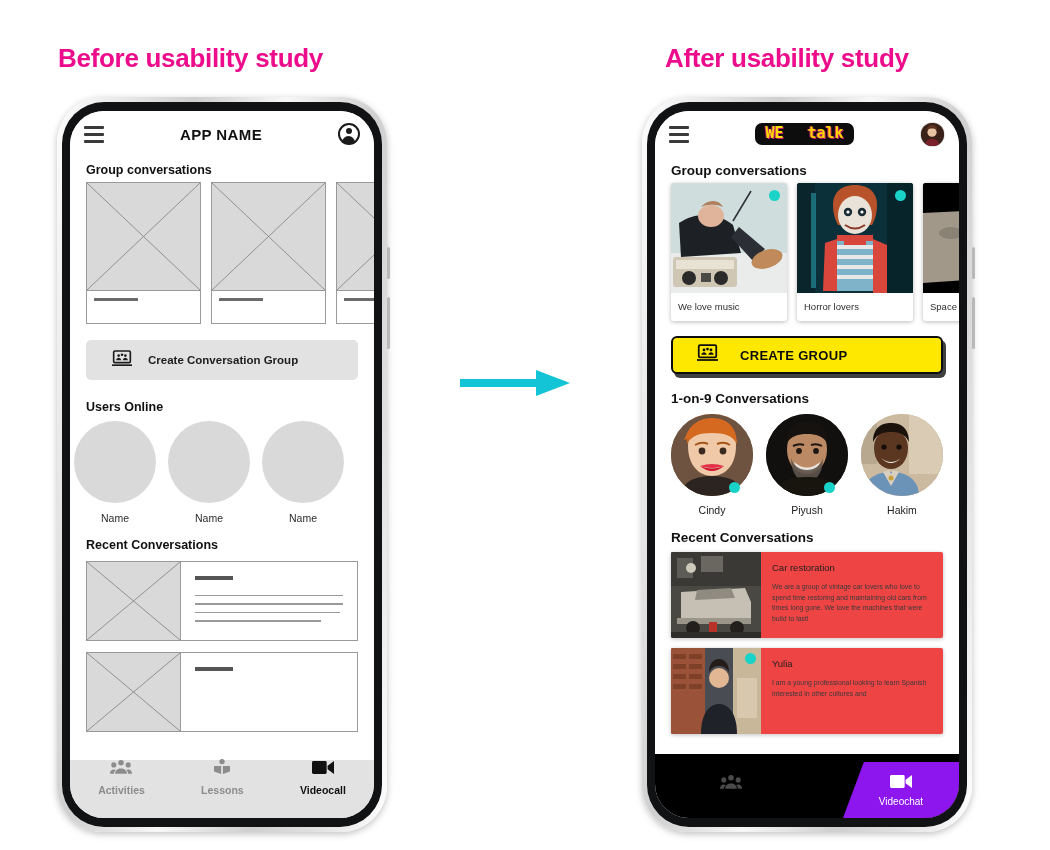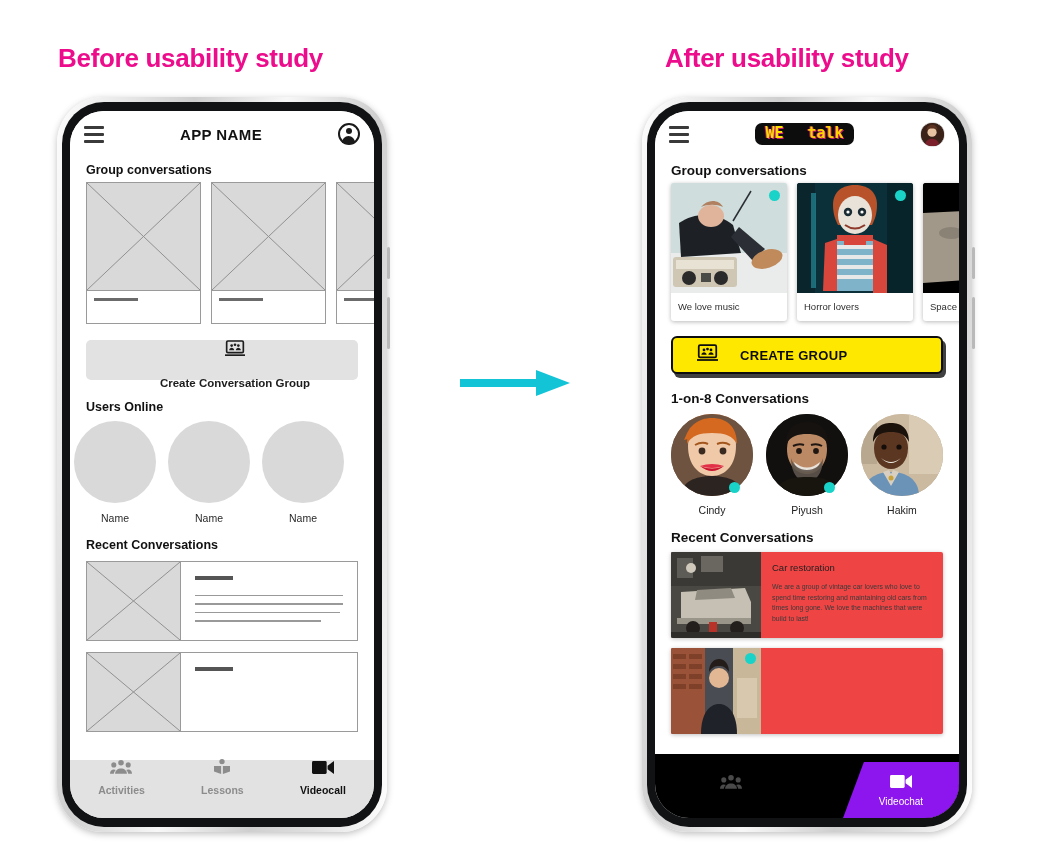--- a/index.html
+++ b/index.html
@@ -95,21 +95,21 @@
   }
   .wf-img {
     height: 108px; background:#d9d9d9; position:relative; border-bottom:1px solid #9a9a9a;
   }
   .wf-img svg { position:absolute; inset:0; width:100%; height:100%; }
   .wf-cap { height:32px; display:flex; align-items:flex-start; padding:7px 0 0 7px;}
   .wf-cap i { display:block; width:44px; height:3px; background:#6b6b6b; }
 
   .wf-btn {
     margin: 16px 16px 0 16px; height: 40px; background:#e2e2e2; border-radius:5px;
-    display:flex; align-items:center; gap:16px; padding-left:26px;flex-direction:column;
+    display:flex; align-items:center; gap:16px; padding-left:26px;
   }
   .wf-btn-label { font-size:11.5px; font-weight:bold; color:#1d1d1d; }
 
   .circles { display:flex; gap:12px; padding-left:4px; margin-top:2px; }
   .circ-item { width:82px; flex:0 0 82px; text-align:center; }
   .circ { width:82px; height:82px; border-radius:50%; background:#d9d9d9; }
   .circ-name { font-size:10.5px; color:#2a2a2a; margin-top:9px; }
 
   .wf-list { padding: 4px 16px 0 16px; }
   .wf-listitem {
@@ -482,21 +482,21 @@
               <circle cx="12" cy="5.5" r="1.6" fill="#0d0d0d"></circle>
               <circle cx="16" cy="6.5" r="1.6" fill="#0d0d0d"></circle>
               <path d="M5 12c0-2 1.6-3 3-3s3 1 3 3z" fill="#0d0d0d"></path>
               <path d="M13 12c0-2 1.6-3 3-3s3 1 3 3z" fill="#0d0d0d"></path>
               <rect x="0" y="17" width="24" height="2" fill="#0d0d0d"></rect>
             </svg>
           </span>
           <span class="btn-create-label">CREATE GROUP</span>
         </div>
 
-        <div class="hdr big" style="padding-top:17px;">1-on-8 Conversations</div>
+        <div class="hdr big" style="padding-top:17px;">1-on-9 Conversations</div>
         <div class="people-row">
 
           <div class="person" style="position: relative;">
             <div class="person-ph ph-cindy">
               <svg width="100%" height="100%" viewBox="0 0 82 82">
                 <rect width="82" height="82" fill="#6e5340"></rect>
                 <path d="M41 8 c16 0 24 11 24 24 c0 18-10 30-24 30 s-24-12-24-30 c0-13 8-24 24-24z" fill="#f0c9a8"></path>
                 <path d="M16 30 c0-18 11-26 25-26 s25 8 25 26 c-4-8-12-11-25-11 s-21 3-25 11z" fill="#d4691f"></path>
                 <path d="M13 26 q6-16 14-18 q-2 10 -6 16z" fill="#d4691f"></path>
                 <circle cx="31" cy="37" r="3.4" fill="#3a2a20"></circle>
@@ -595,20 +595,24 @@
                 </g>
                 <rect x="62" y="0" width="28" height="86" fill="#c9b79a"></rect>
                 <rect x="66" y="30" width="20" height="40" fill="#d8c8ad"></rect>
                 <rect x="34" y="0" width="28" height="86" fill="#4a4c53"></rect>
                 <circle cx="48" cy="30" r="10" fill="#e2b793"></circle>
                 <path d="M38 24 c0-9 5-13 10-13 s10 4 10 13 c-3-5-6-6-10-6 s-7 1-10 6z" fill="#231c18"></path>
                 <path d="M30 86 c0-20 8-30 18-30 s18 10 18 30z" fill="#1f2229"></path>
               </svg>
               <div class="dot-online"></div>
             </div>
+            <div class="conv-body">
+              <div class="conv-title">Yulia</div>
+              <div class="conv-desc">I am a young professional looking to learn Spanish interested in other cultures and</div>
+            </div>
           </div>
 
         </div>
 
         <div class="nav-right">
           <div class="nav-r-item">
             <span>
               <svg width="22" height="16" viewBox="0 0 26 18">
                 <circle cx="13" cy="4" r="3.3" fill="#4a4a4a"></circle>
                 <circle cx="4.5" cy="6.5" r="3" fill="#4a4a4a"></circle>

